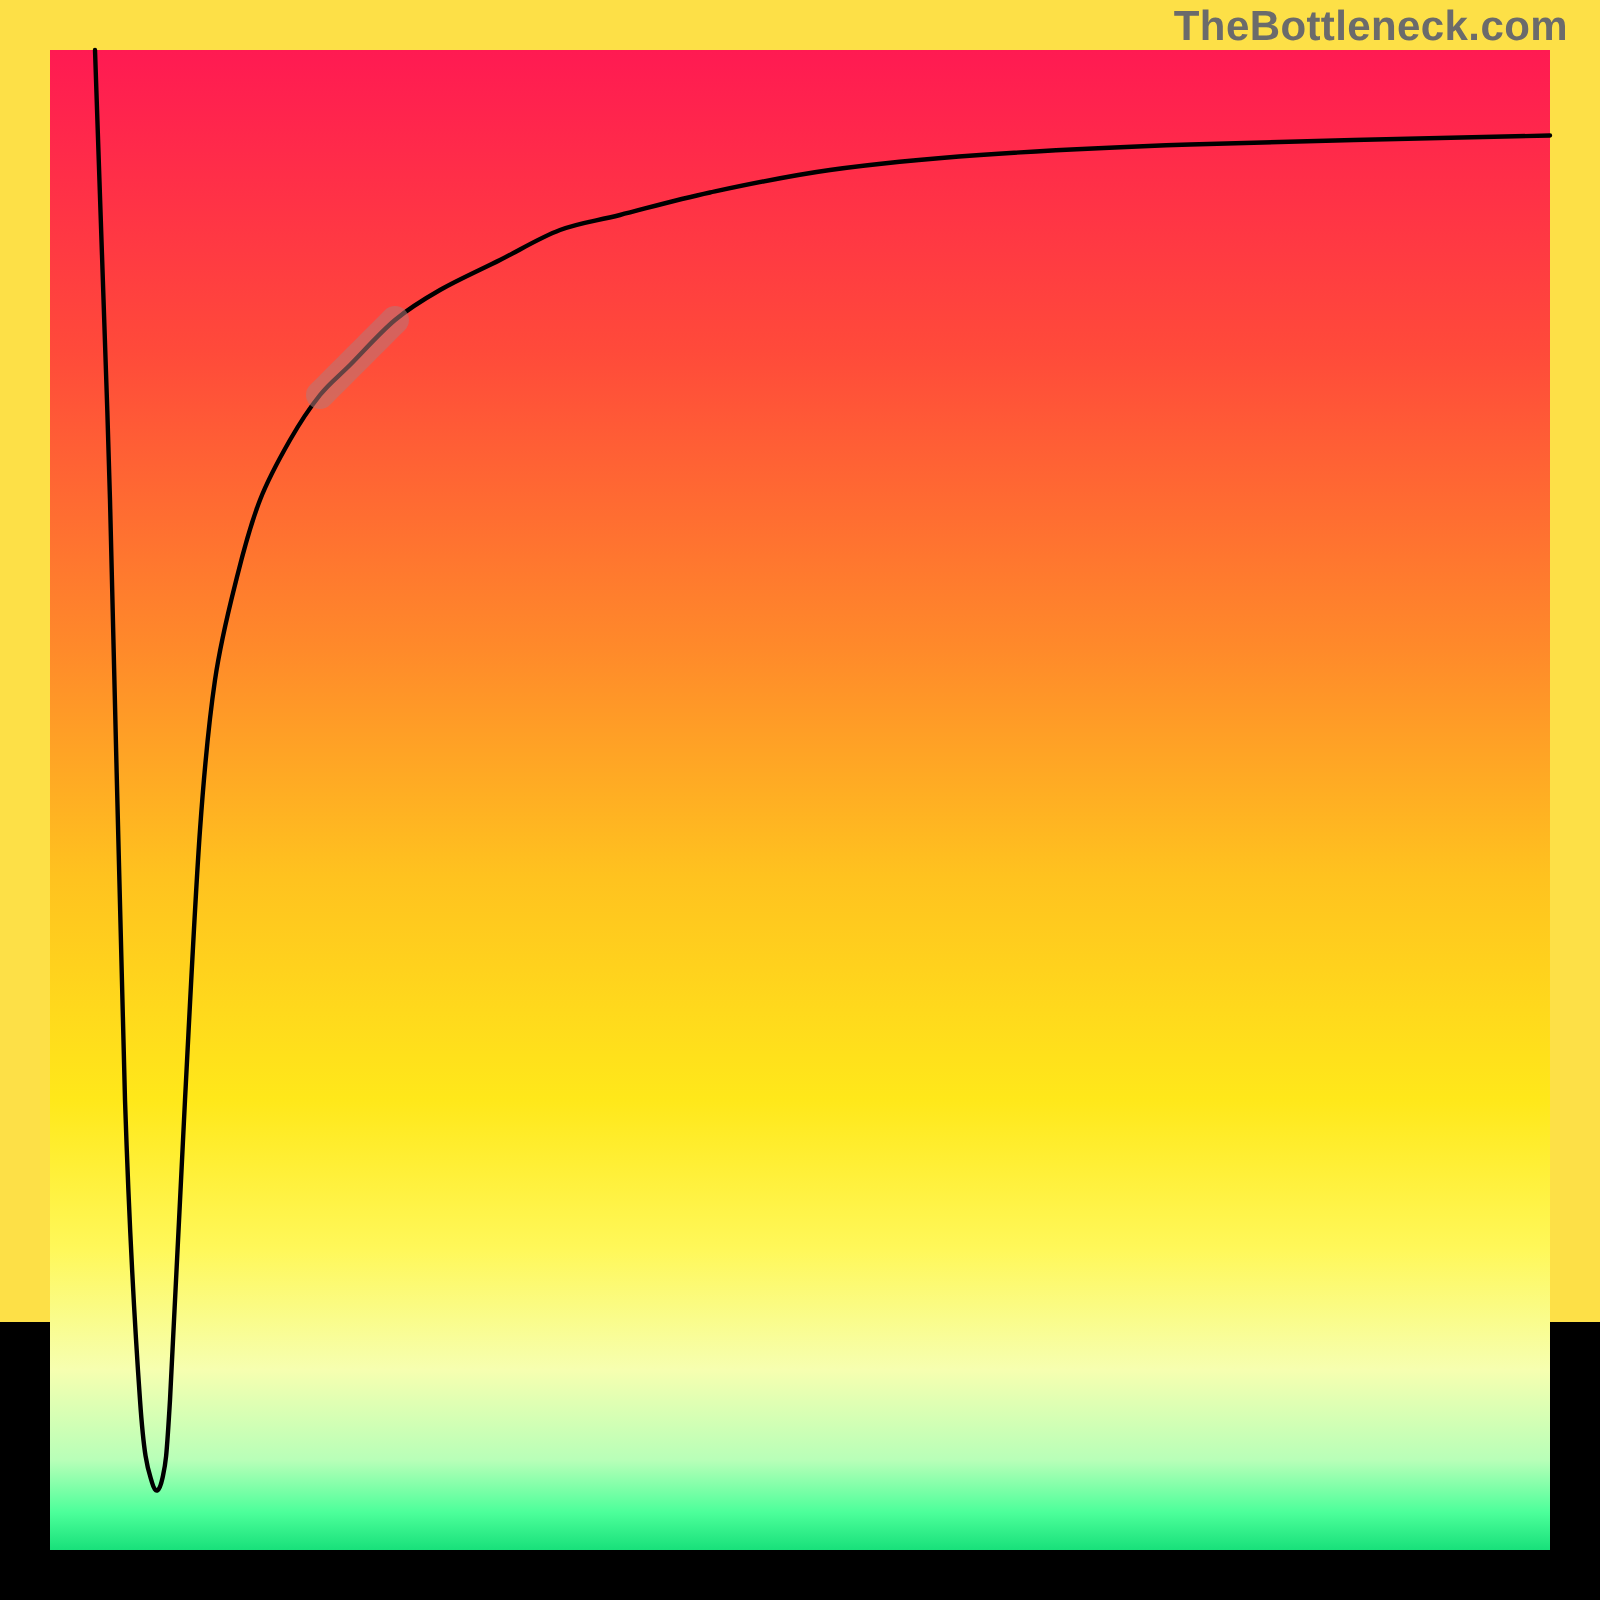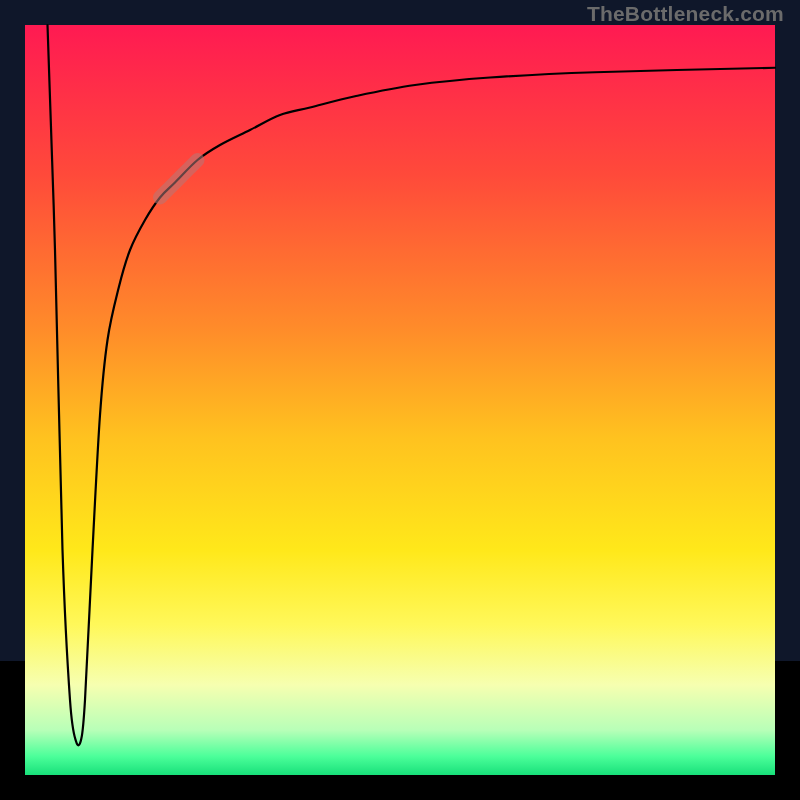--- a/index.html
+++ b/index.html
@@ -8,21 +8,21 @@
     width: 800px;
     height: 800px;
     background: #000;
     font-family: Arial, Helvetica, sans-serif;
     overflow: hidden;
   }
   .frame {
     position: relative;
     width: 800px;
     height: 661px;
-    background: #0f172a;
+    background: #fde047;
   }
   .attribution {
     position: absolute;
     top: 2px;
     right: 16px;
     color: #6b6b6b;
     font-size: 21px;
     font-weight: 600;
     letter-spacing: 0.2px;
   }

